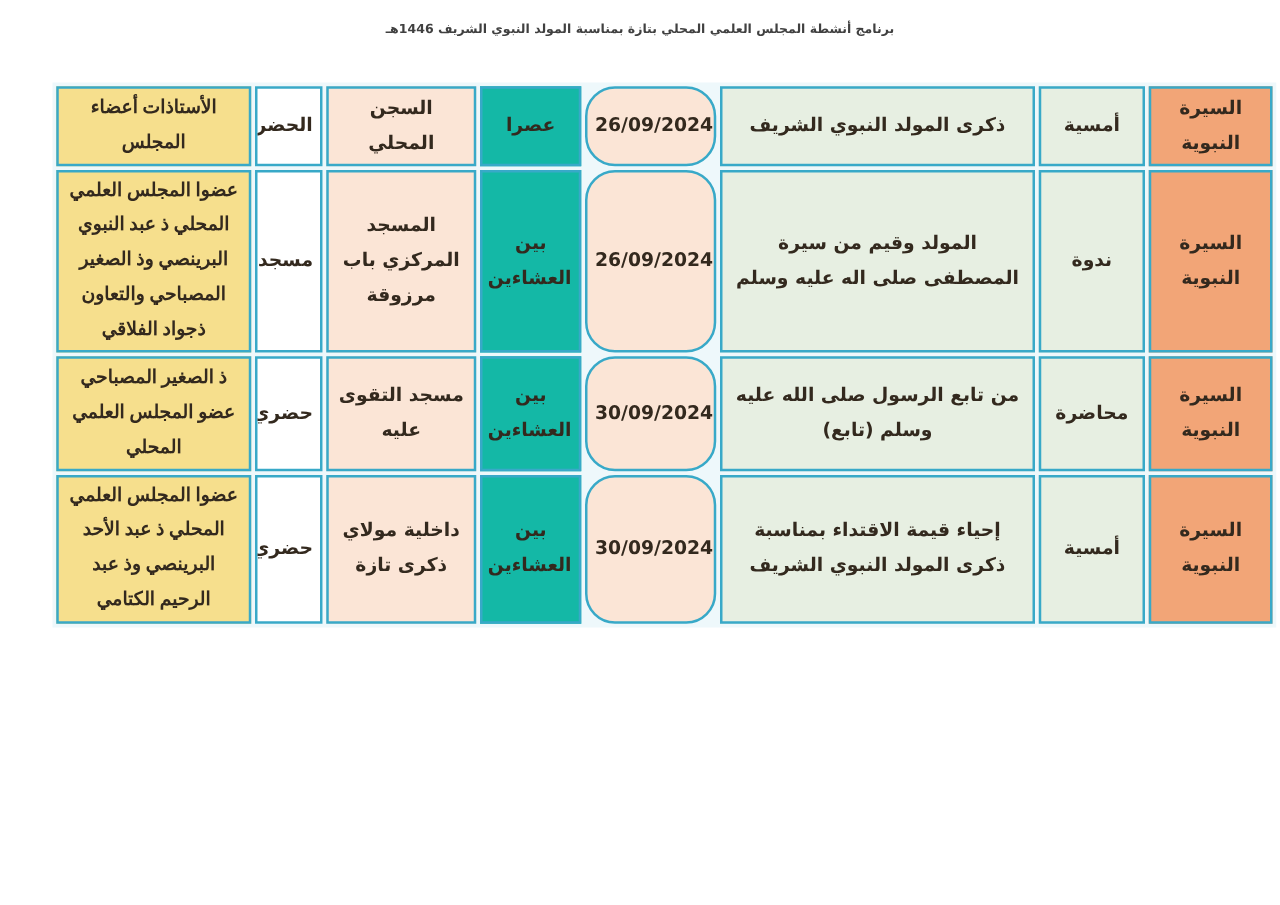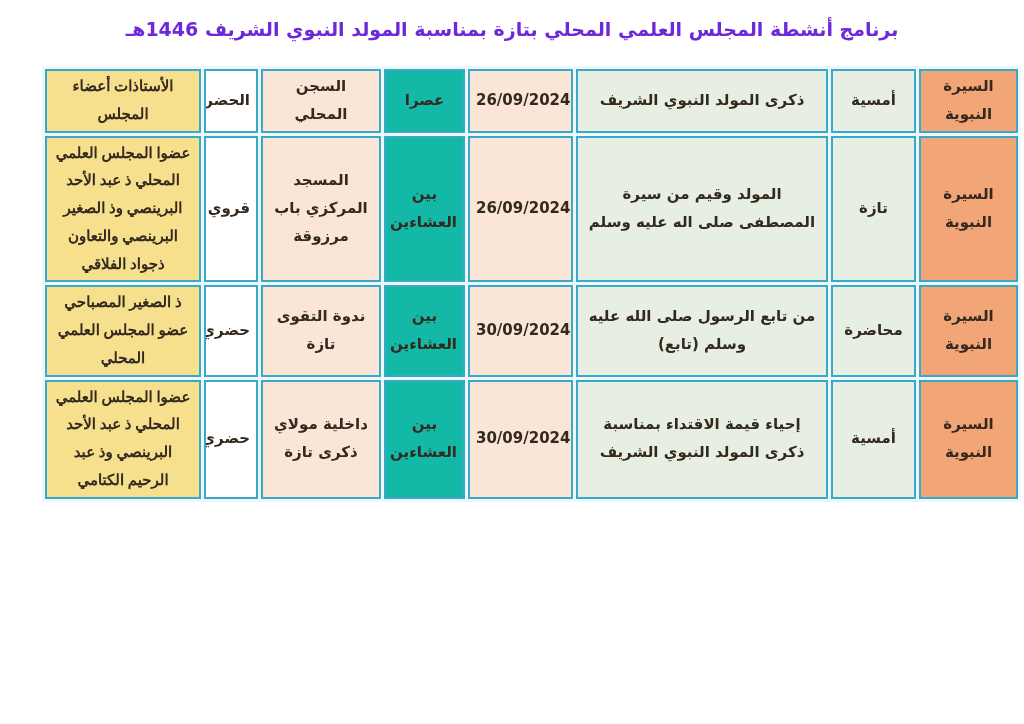--- a/index.html
+++ b/index.html
@@ -15,23 +15,23 @@
     background: #ffffff;
     overflow: hidden;
   }
   .doc-title {
     position: absolute;
     top: 18px;
     left: 0;
     width: 100%;
     text-align: center;
     direction: rtl;
-    font-size: 19px;
+    font-size: 10px;
     font-weight: bold;
-    color: #6d28d9;
+    color: #404040;
   }
   table.program {
     position: absolute;
     top: 66px;
     left: 42px;
     width: 952px;
     table-layout: fixed;
     border-collapse: separate;
     border-spacing: 3px;
     direction: rtl;
@@ -45,21 +45,21 @@
     font-size: 15px;
     line-height: 1.85;
     color: #33291e;
     padding: 2px 6px;
     overflow: hidden;
   }
   
   td.c-series   { background: #f2a577; }
   td.c-type     { background: #e7efe2; margin-top: 22px; }
   td.c-topic    { background: #e7efe2; font-size: 15.5px; }
-  td.c-date     { background: #fbe5d6; direction: ltr; }
+  td.c-date     { background: #fbe5d6; direction: ltr; border-radius: 24px; }
   td.c-time     { background: #14b8a6; }
   td.c-location { background: #fbe5d6; }
   td.c-milieu   { background: #ffffff; }
   td.c-members  { background: #f6df8d; font-size: 14.5px; line-height: 1.95; font-family: Liberation Serif, serif; }
   
   tr.r0 td { height: 44px; }
   tr.r1 td { height: 128px; }
   tr.r2 td { height: 68px; }
   tr.r3 td { height: 98px; }
 </style>
@@ -87,35 +87,35 @@
         <td class="c-type">أمسية</td>
         <td class="c-topic">ذكرى المولد النبوي الشريف</td>
         <td class="c-date">26/09/2024</td>
         <td class="c-time">عصرا</td>
         <td class="c-location">السجن المحلي</td>
         <td class="c-milieu">الحضري</td>
         <td class="c-members">الأستاذات أعضاء المجلس</td>
       </tr>
       <tr class="r1">
         <td class="c-series">السيرة النبوية</td>
-        <td class="c-type">تازة</td>
+        <td class="c-type">ندوة</td>
         <td class="c-topic">المولد وقيم من سيرة المصطفى صلى اله عليه وسلم</td>
         <td class="c-date">26/09/2024</td>
         <td class="c-time">بين العشاءين</td>
         <td class="c-location">المسجد المركزي باب مرزوقة</td>
-        <td class="c-milieu">قروي</td>
-        <td class="c-members">عضوا المجلس العلمي المحلي ذ عبد الأحد البرينصي وذ الصغير البرينصي والتعاون ذجواد الفلاقي</td>
+        <td class="c-milieu">مسجد</td>
+        <td class="c-members">عضوا المجلس العلمي المحلي ذ عبد النبوي البرينصي وذ الصغير المصباحي والتعاون ذجواد الفلاقي</td>
       </tr>
       <tr class="r2">
         <td class="c-series">السيرة النبوية</td>
         <td class="c-type">محاضرة</td>
         <td class="c-topic">من تابع الرسول صلى الله عليه وسلم (تابع)</td>
         <td class="c-date">30/09/2024</td>
         <td class="c-time">بين العشاءين</td>
-        <td class="c-location">ندوة التقوى تازة</td>
+        <td class="c-location">مسجد التقوى عليه</td>
         <td class="c-milieu">حضري</td>
         <td class="c-members">ذ الصغير المصباحي عضو المجلس العلمي المحلي</td>
       </tr>
       <tr class="r3">
         <td class="c-series">السيرة النبوية</td>
         <td class="c-type">أمسية</td>
         <td class="c-topic">إحياء قيمة الاقتداء بمناسبة ذكرى المولد النبوي الشريف</td>
         <td class="c-date">30/09/2024</td>
         <td class="c-time">بين العشاءين</td>
         <td class="c-location">داخلية مولاي ذكرى تازة</td>

